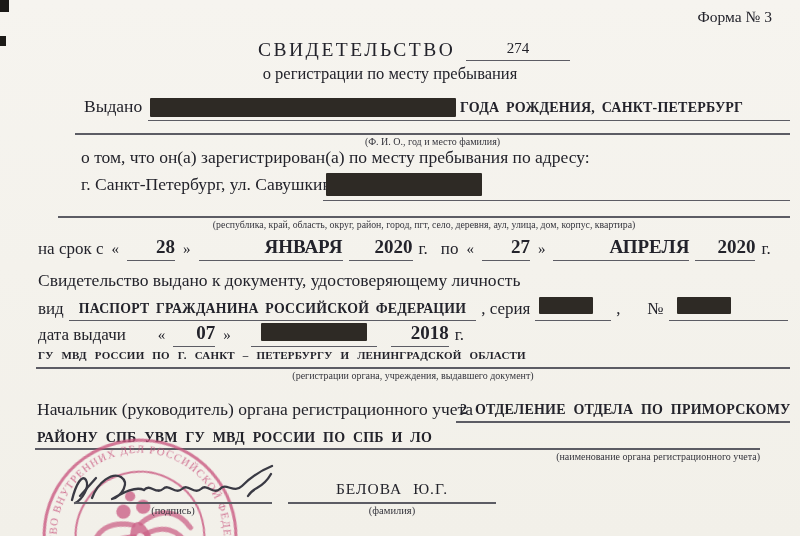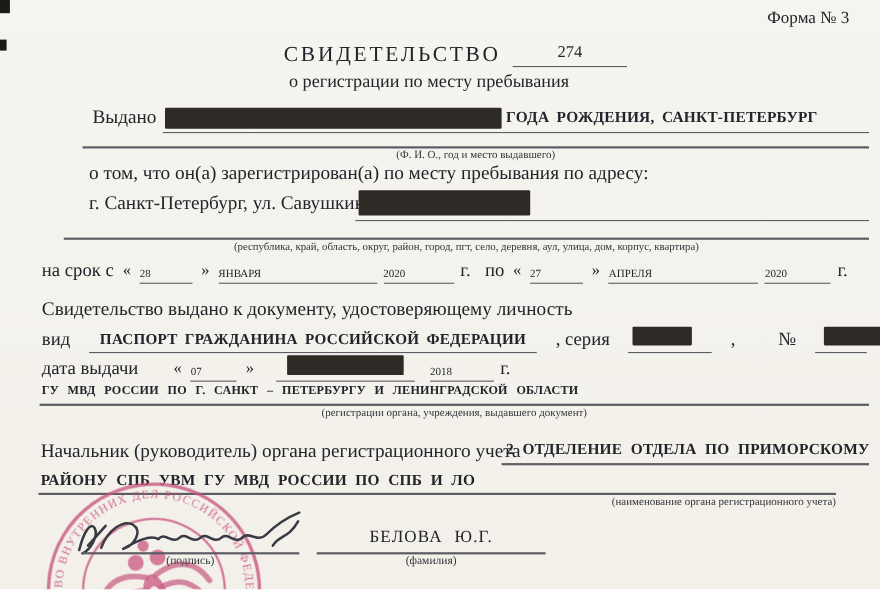--- a/index.html
+++ b/index.html
@@ -13,21 +13,21 @@
   }
   .abs{position:absolute;}
   .cap{font-size:10px;color:#34343c;text-align:center;white-space:nowrap;}
   .rule{background:var(--line);height:1.5px;}
   .ulc{border-bottom:1.5px solid var(--line);}
   .bar{position:absolute;background:var(--redaction);border-radius:1px;}
   .lbl{font-size:17.5px;white-space:nowrap;}
   .caps{font-weight:700;font-size:13.8px;letter-spacing:.2px;white-space:nowrap;word-spacing:3px;}
   .row{display:flex;align-items:flex-end;font-size:17px;white-space:nowrap;}
   .row > *{padding-bottom:2px;}
-  .val{font-weight:400;font-size:10px;text-align:left;}
+  .val{font-weight:700;font-size:19px;text-align:right;}
   .qt{font-size:15px;padding:0 2px 3px 2px;}
   .stamp-wrap{filter:blur(.35px);opacity:.92;transform:rotate(-14deg);}
   .sig-svg{overflow:visible;}
 </style>
 </head>
 <body>
 
 <div class="page">
 
   <div class="abs" style="left:0;top:7;width:9px;height:12px;background:#1c1a17;"></div>
@@ -38,21 +38,21 @@
   <div class="abs" style="top:39px;left:258px;font-size:19.5px;letter-spacing:2.5px;">СВИДЕТЕЛЬСТВО</div>
   <div class="abs ulc" style="top:40px;left:466px;width:104px;height:20px;font-size:15px;text-align:center;">274</div>
   <div class="abs" style="top:64px;left:230px;width:320px;text-align:center;font-size:16.5px;">о регистрации по месту пребывания</div>
 
   <div class="abs lbl" style="top:96px;left:84px;">Выдано</div>
   <div class="abs ulc" style="top:96px;left:148px;width:642px;height:24px;">
     <div class="bar" style="left:2px;top:2px;width:306px;height:19px;"></div>
     <div class="abs caps" style="left:312px;top:4px;font-size:14px;">ГОДА РОЖДЕНИЯ, САНКТ-ПЕТЕРБУРГ</div>
   </div>
   <div class="abs rule" style="top:133px;left:75px;width:715px;"></div>
-  <div class="abs cap" style="top:136px;left:75px;width:715px;">(Ф. И. О., год и место выдавшего)</div>
+  <div class="abs cap" style="top:136px;left:75px;width:715px;">(Ф. И. О., год и место фамилия)</div>
 
   <div class="abs lbl" style="top:147px;left:81px;">о том, что он(а) зарегистрирован(а) по месту пребывания по адресу:</div>
 
   <div class="abs lbl" style="top:174px;left:81px;">г. Санкт-Петербург, ул. Савушкина, дом</div>
   <div class="abs ulc" style="top:176px;left:323px;width:467px;height:24px;">
     <div class="bar" style="left:3px;top:-3px;width:156px;height:23px;"></div>
   </div>
   <div class="abs rule" style="top:216px;left:58px;width:732px;"></div>
   <div class="abs cap" style="top:219px;left:58px;width:732px;font-size:9.8px;">(республика, край, область, округ, район, город, пгт, село, деревня, аул, улица, дом, корпус, квартира)</div>
 
@@ -68,21 +68,21 @@
     <span class="qt">«</span>
     <span class="ulc val" style="width:48px;">27</span>
     <span class="qt">»</span>
     <span class="ulc val" style="width:136px;">АПРЕЛЯ</span>
     <span class="ulc val" style="width:60px;">2020</span>
     <span>г.</span>
   </div>
 
   <div class="abs lbl" style="top:270px;left:38px;">Свидетельство выдано к документу, удостоверяющему личность</div>
 
-  <div class="abs row" style="top:295px;left:38px;right:12px;gap:17px;">
+  <div class="abs row" style="top:295px;left:38px;right:12px;gap:5px;">
     <span>вид</span>
     <span class="ulc caps" style="padding:0 10px 3px 10px;">ПАСПОРТ ГРАЖДАНИНА РОССИЙСКОЙ ФЕДЕРАЦИИ</span>
     <span>, серия</span>
     <span class="ulc" style="position:relative;width:76px;height:23px;">
       <span class="bar" style="left:4px;top:2px;width:54px;height:17px;"></span>
     </span>
     <span>,</span>
     <span style="margin-left:22px;">№</span>
     <span class="ulc" style="position:relative;flex:1;height:23px;">
       <span class="bar" style="left:8px;top:2px;width:54px;height:17px;"></span>

